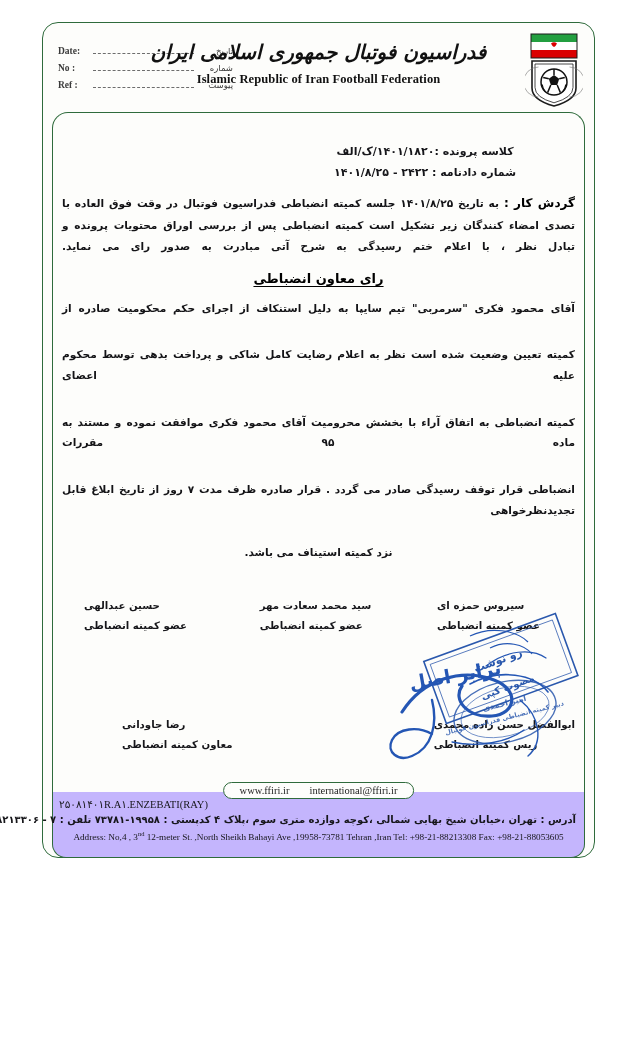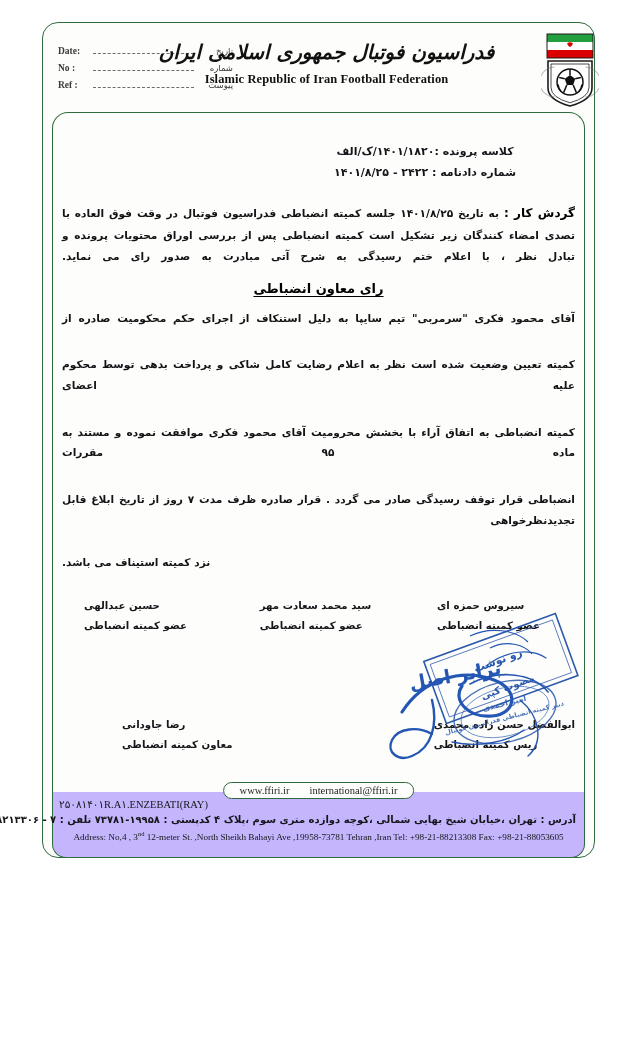--- a/index.html
+++ b/index.html
@@ -29,21 +29,20 @@
     background: #fdfdfb;
   }
 
   
   .letterhead {
     position: absolute;
     left: 42px;
     top: 22px;
     width: 553px;
     height: 92px;
-    padding-left: 16px;
   }
   .lh-fields {
     position: absolute;
     left: 16px;
     top: 20px;
     width: 175px;
   }
   .lh-row {
     display: flex;
     align-items: center;
@@ -145,21 +144,20 @@
   }
 
   
   .body-text {
     position: absolute;
     right: 62px;
     left: 62px;
     top: 192px;
     direction: rtl;
     text-align: justify;
-    margin-top: 10px;
   }
   .para {
     font-family: "DejaVu Sans", sans-serif;
     font-size: 10.6px;
     font-weight: 700;
     color: #131316;
     line-height: 1.95;
     text-align: justify;
     text-align-last: justify;
     margin: 0 0 2px 0;
@@ -186,21 +184,21 @@
   .spaced-line {
     margin-bottom: 26px;
   }
 
   .tail-line {
     font-family: "DejaVu Sans", sans-serif;
     font-size: 10.6px;
     font-weight: 700;
     color: #131316;
     direction: rtl;
-    text-align: left;
+    text-align: center;
     margin-top: 26px;
   }
 
   
   .sign-block {
     position: absolute;
     left: 62px;
     right: 62px;
     top: 600px;
     direction: rtl;

